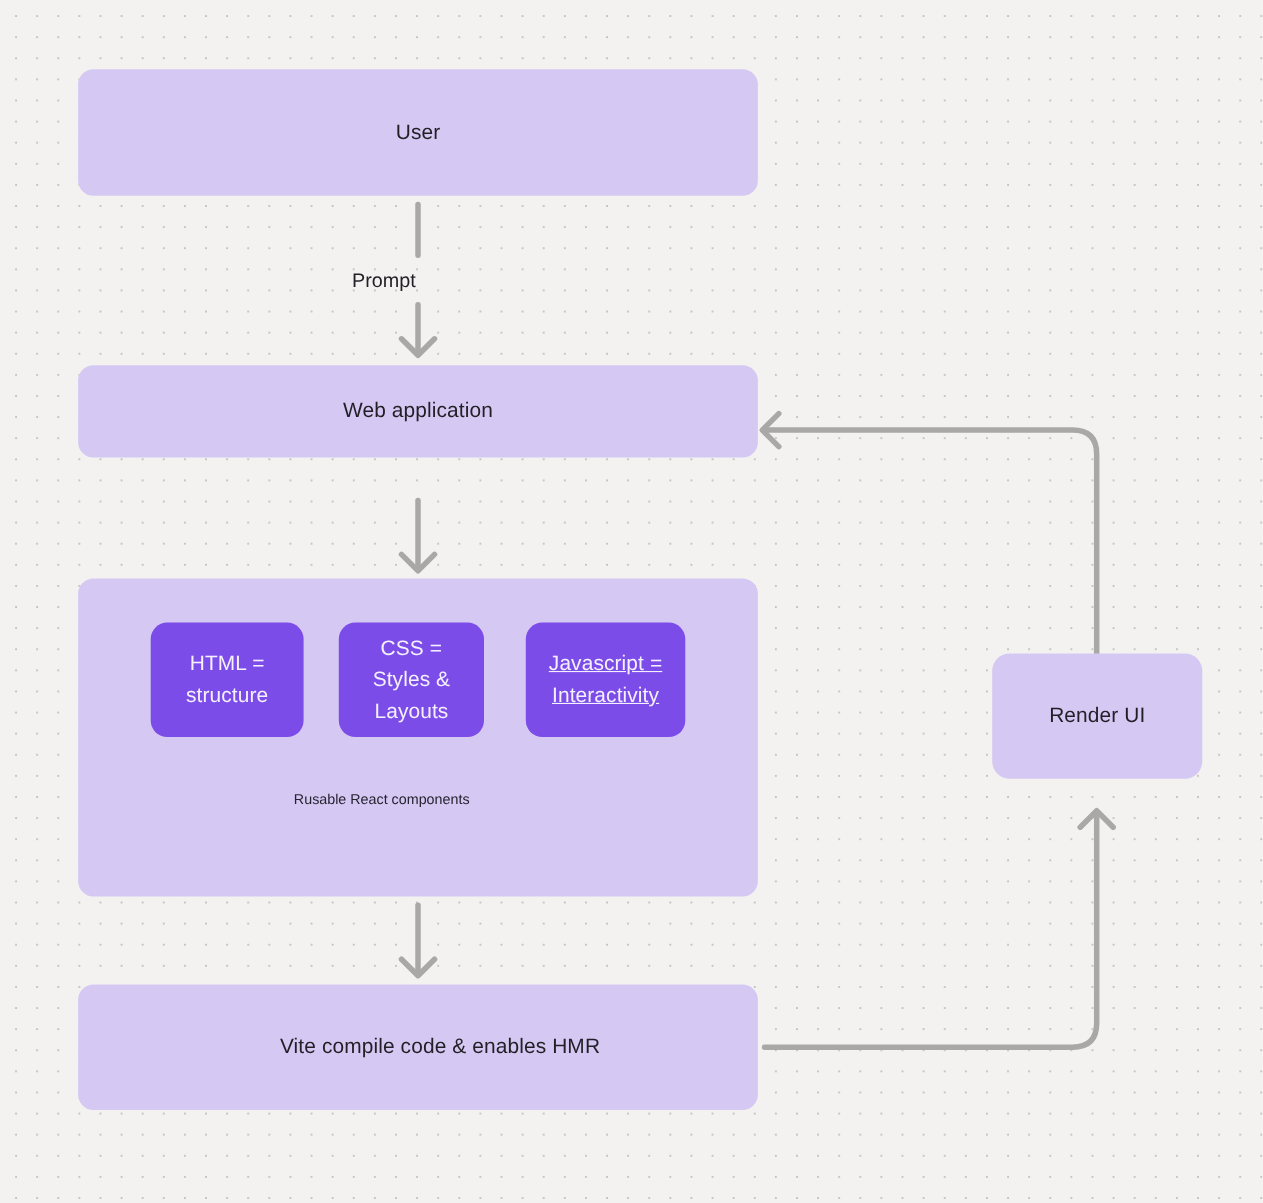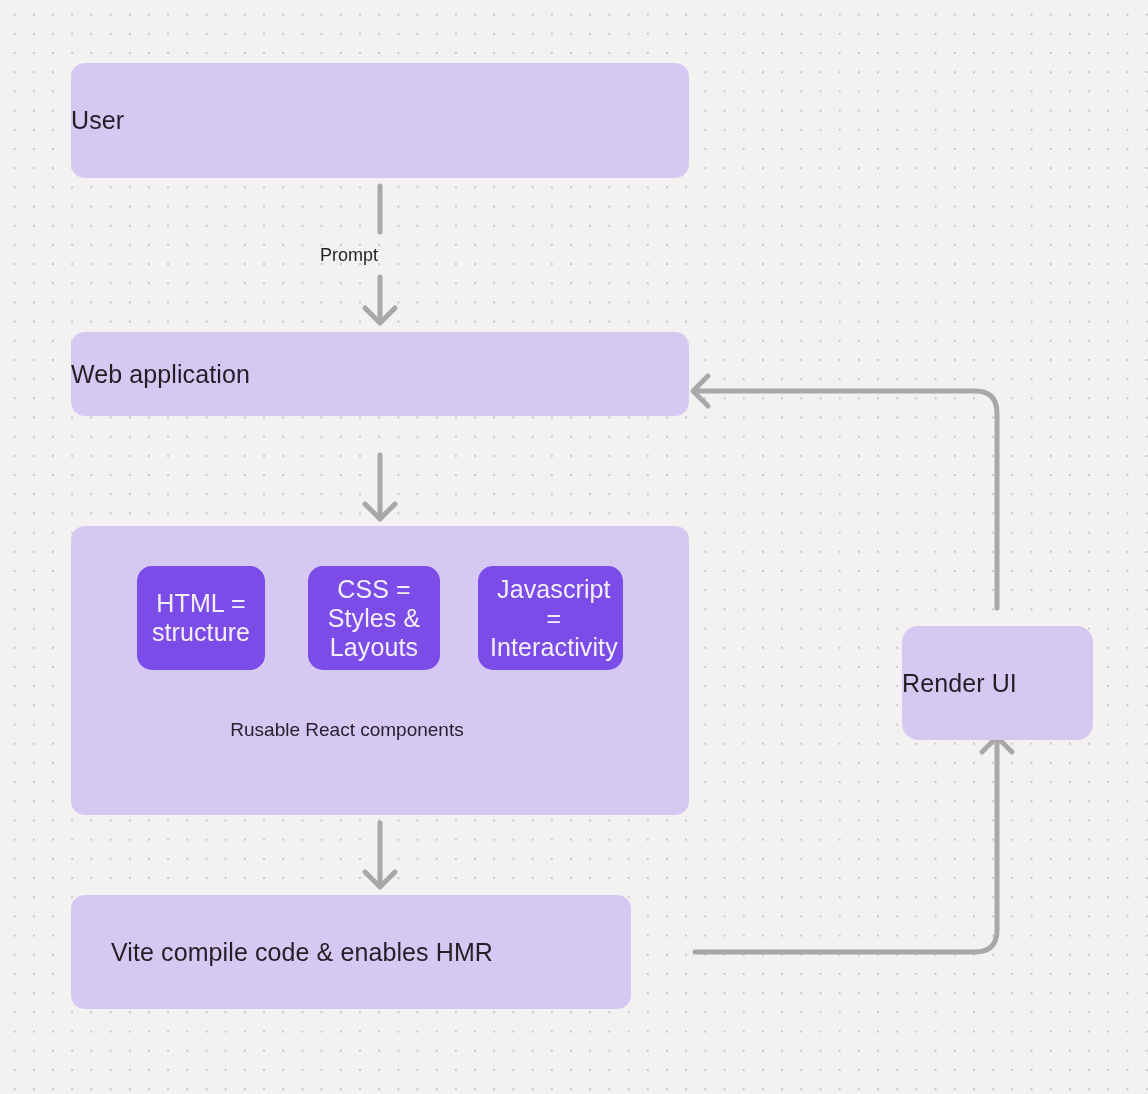--- a/index.html
+++ b/index.html
@@ -23,40 +23,41 @@
     fill: none;
     stroke: #a9a8a6;
     stroke-width: 5;
     stroke-linecap: round;
     stroke-linejoin: round;
   }
   .node {
     position: absolute;
     display: flex;
     align-items: center;
+    justify-content: center;
     border-radius: 14px;
-    font-size: 25px;
+    font-size: 19px;
     letter-spacing: 0.1px;
   }
   .node-light { background: #d5c9f3; }
   .node-dark {
     background: #7c4ce9;
     color: #f4f0fd;
     text-align: center;
     line-height: 29px;
     border-radius: 15px;
     padding: 0 12px;
   }
   .group-caption {
     position: absolute;
     left: 71px;
     top: 719px;
     width: 552px;
     text-align: center;
-    font-size: 19px;
+    font-size: 13px;
     color: #262230;
   }
   .edge-label {
     position: absolute;
     left: 320px;
     top: 245px;
     width: 120px;
     font-size: 18px;
     color: #221f26;
   }
@@ -100,35 +101,35 @@
   <div class="node node-light" style="left:71px; top:63px; width:618px; height:115px;">
     <span>User</span>
   </div>
 
   <div class="node node-light" style="left:71px; top:332px; width:618px; height:84px;">
     <span>Web application</span>
   </div>
 
   <div class="node node-light" style="left:71px; top:526px; width:618px; height:289px;"></div>
 
-  <div class="node node-dark" style="left:137px; top:566px; width:128px; height:104px;">
+  <div class="node node-dark" style="left:137px; top:566px; width:139px; height:104px;">
     <span>HTML = structure</span>
   </div>
 
   <div class="node node-dark" style="left:308px; top:566px; width:132px; height:104px;">
     <span>CSS = Styles &amp; Layouts</span>
   </div>
 
-  <div class="node node-dark" style="left:478px; top:566px; width:145px; height:104px;">
+  <div class="node node-dark" style="left:478px; top:566px; width:145px; height:104px;text-decoration:underline;">
     <span>Javascript = Interactivity</span>
   </div>
 
   <div class="group-caption">Rusable React components</div>
 
-  <div class="node node-light" style="left:71px; top:895px; width:560px; height:114px;padding-left:40px;">
+  <div class="node node-light" style="left:71px; top:895px; width:618px; height:114px;padding-left:40px;">
     <span>Vite compile code &amp; enables HMR</span>
   </div>
 
-  <div class="node node-light" style="left:902px; top:626px; width:191px; height:114px; border-radius:16px;">
+  <div class="node node-light" style="left:902px; top:594px; width:191px; height:114px; border-radius:16px;">
     <span>Render UI</span>
   </div>
 
 </div>
 
 </body></html>

